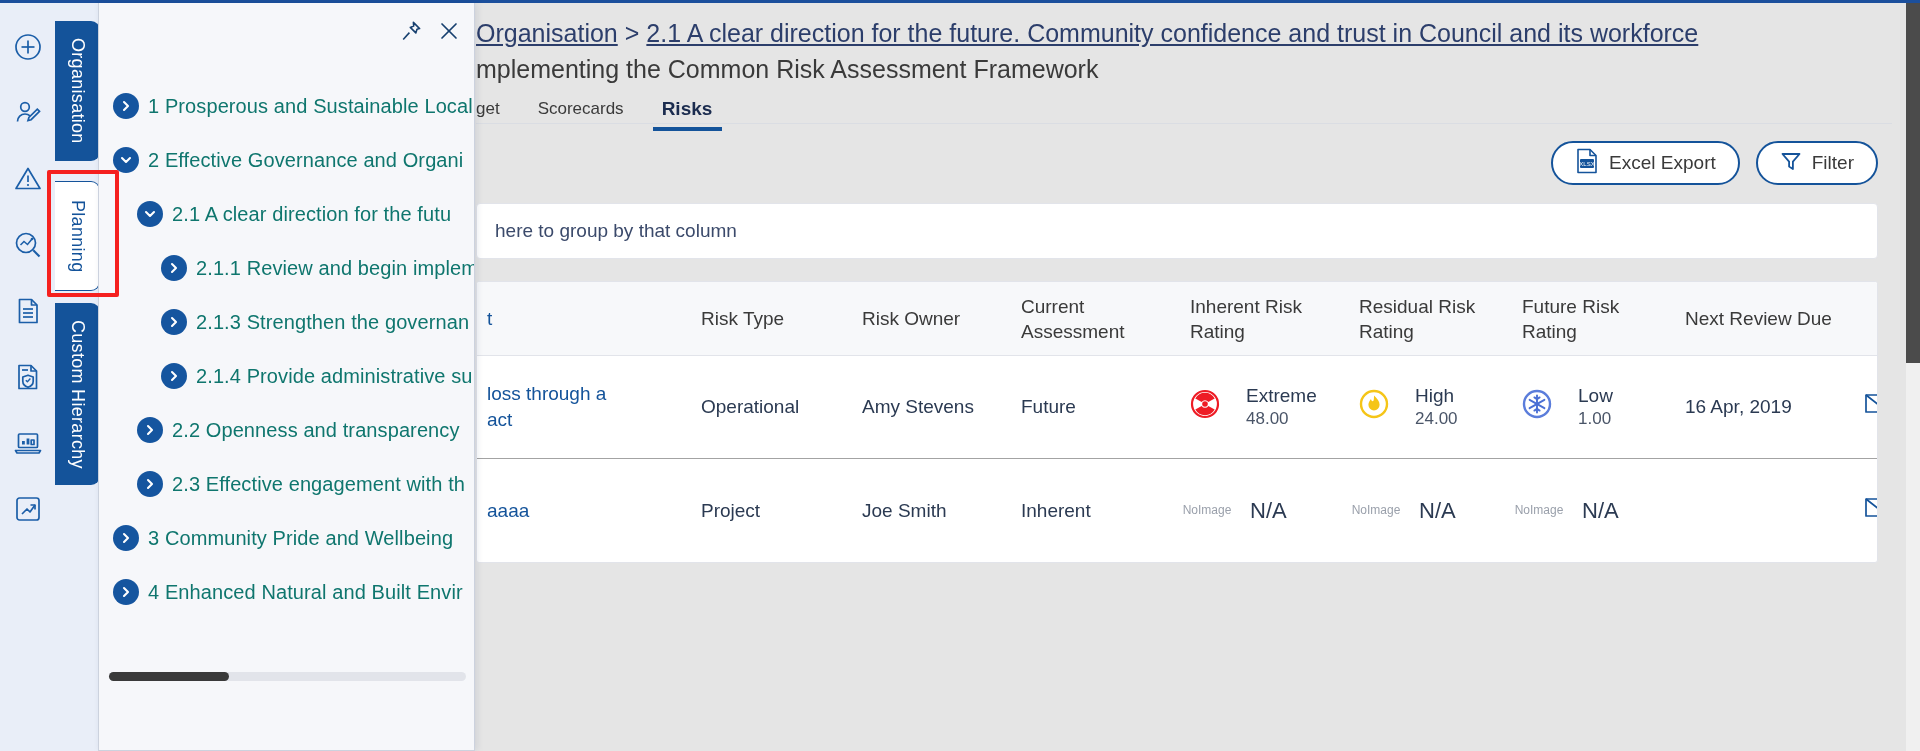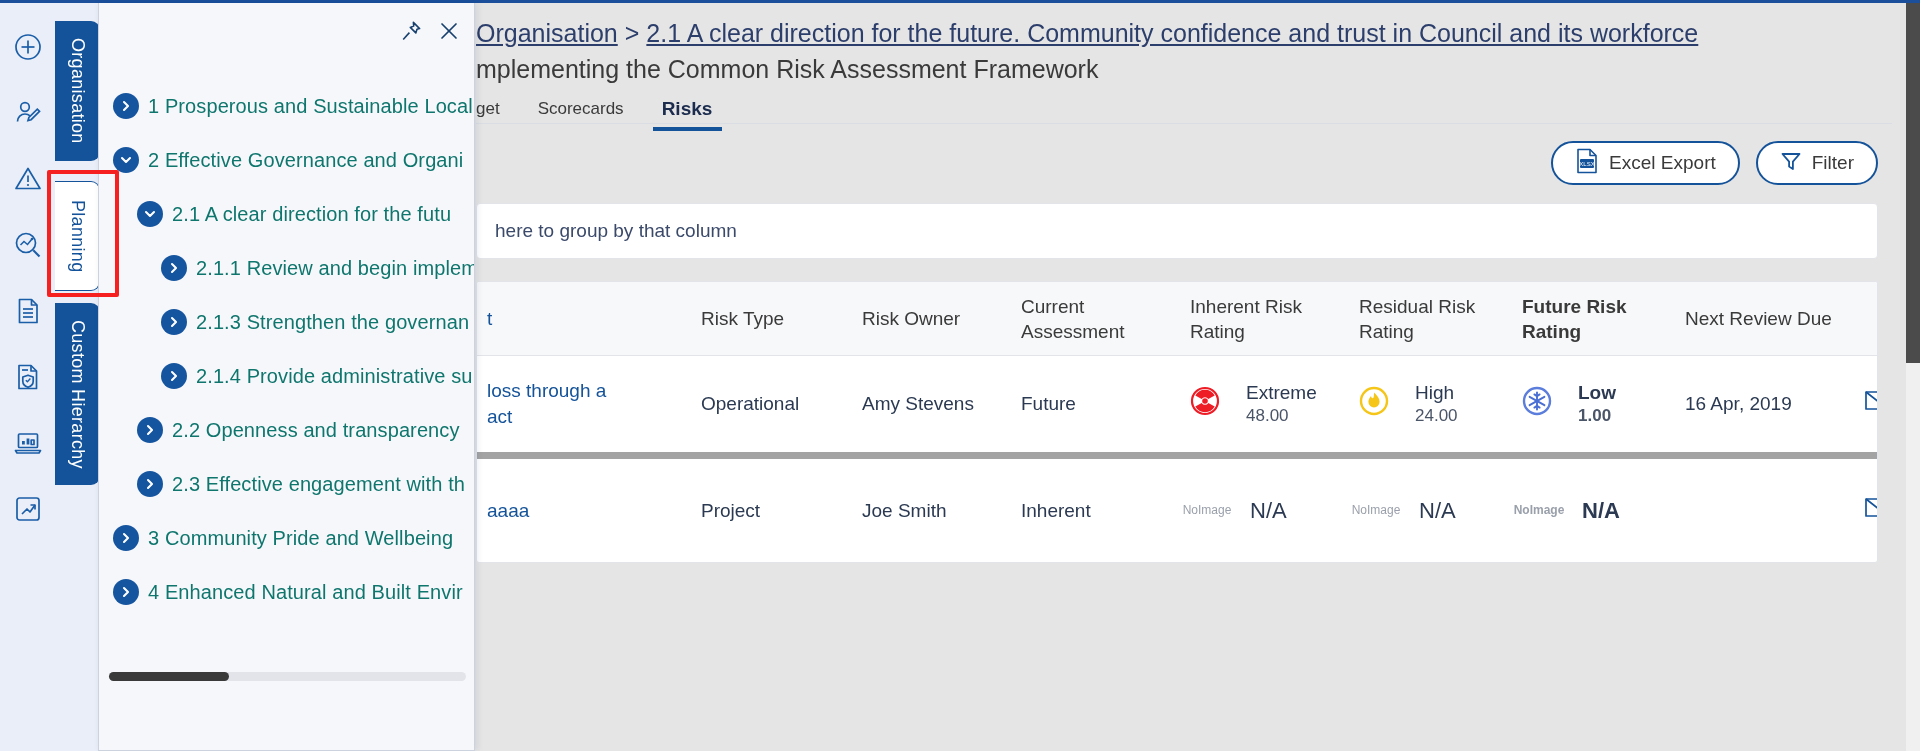--- a/index.html
+++ b/index.html
@@ -242,35 +242,35 @@
   }
   .grid-head .cell {
     font-size: 19px; color: #3a3a3a;
     padding: 0 10px;
     line-height: 25px;
   }
   .grid-row {
     display: flex;
     align-items: center;
     min-height: 103px;
-    border-bottom: 7px solid #a3a3a3;
+    border-bottom: 1px solid #a3a3a3;
   }
   .grid-row:last-child { border-bottom: none; }
   .grid-row .cell {
     font-size: 19px; color: #2b3a52;
     padding: 0 10px;
     line-height: 26px;
   }
   .cell.c-name   { flex: 0 0 214px; color: #14539a; }
   .cell.c-type   { flex: 0 0 161px; }
   .cell.c-owner  { flex: 0 0 159px; }
   .cell.c-curr   { flex: 0 0 169px; }
   .cell.c-inh    { flex: 0 0 169px; }
   .cell.c-res    { flex: 0 0 163px; }
-  .cell.c-fut    { flex: 0 0 163px; font-weight: bold; }
+  .cell.c-fut    { flex: 0 0 163px; }
   .cell.c-next   { flex: 0 0 180px; }
   .cell.c-mail   { flex: 1 1 auto; display:flex; justify-content:center; }
 
   .rating {
     display: flex; align-items: center; gap: 26px;
   }
   .rating .rtext { line-height: 22px; }
   .rating .rlabel { font-size: 19px; color: #2b3a52; }
   .rating .rval   { font-size: 17px; color: #4a5568; }
   .noimg {

